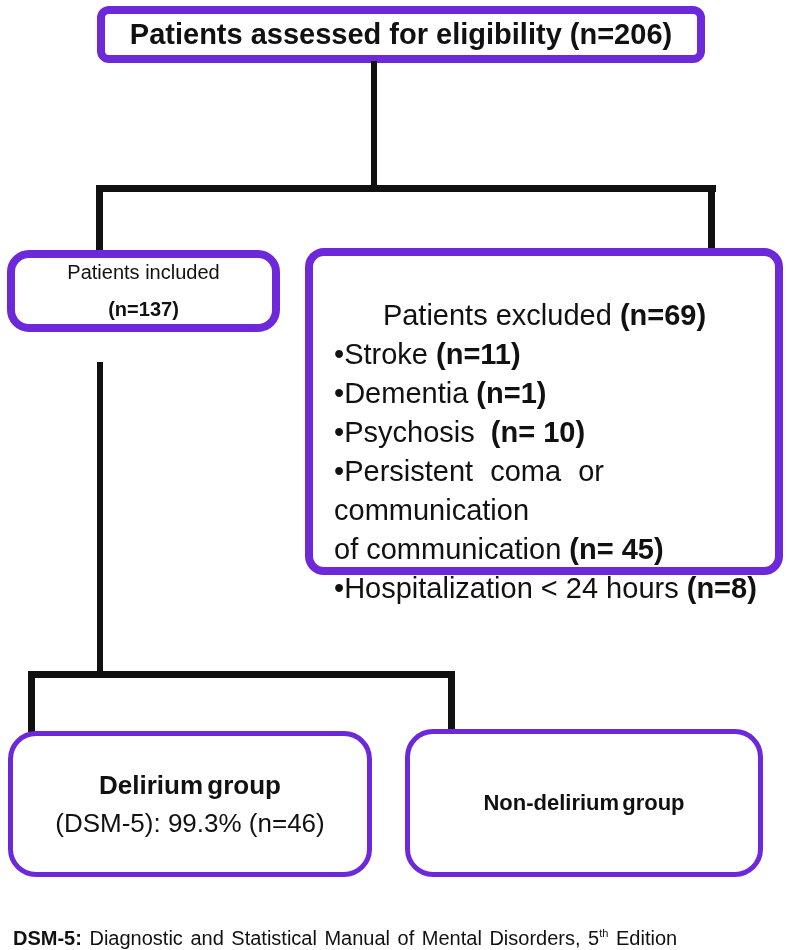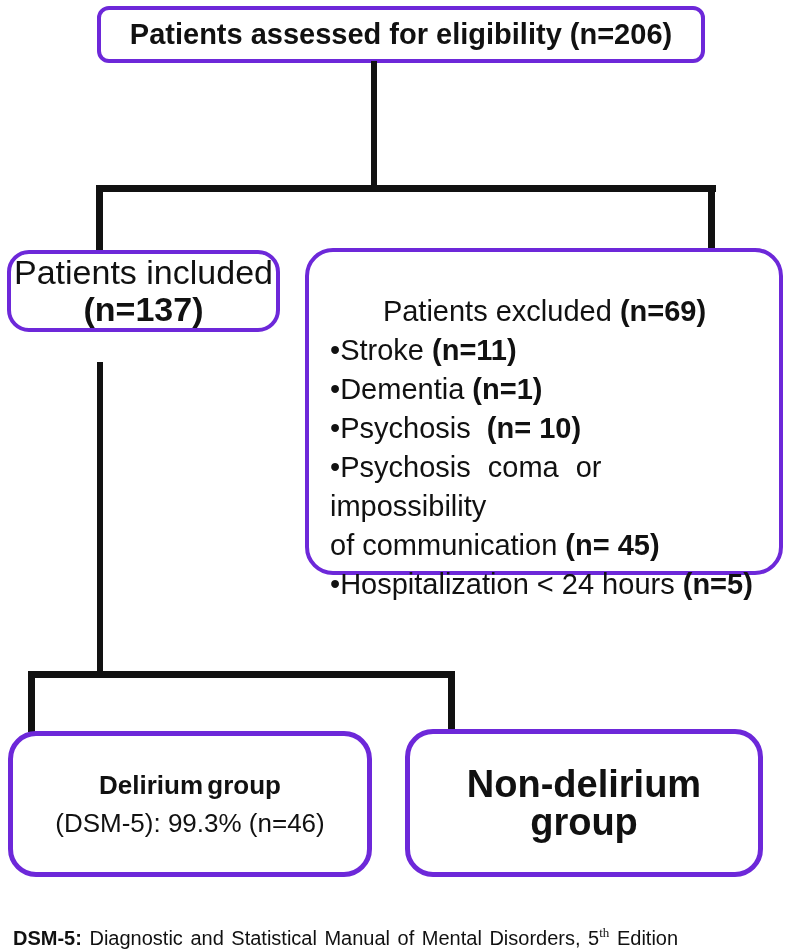--- a/index.html
+++ b/index.html
@@ -9,65 +9,65 @@
     width: 787px;
     height: 950px;
     background: #ffffff;
     font-family: "Liberation Sans", sans-serif;
     color: #111111;
     overflow: hidden;
   }
   .box {
     position: absolute;
     background: #ffffff;
-    border: 4px solid #6d28d9;
+    border: 8px solid #6d28d9;
     display: flex;
     flex-direction: column;
     align-items: center;
     justify-content: center;
     text-align: center;
   }
   .line { position: absolute; background: #111111; }
 
   
   .box-assessed {
     left: 97px; top: 6px; width: 608px; height: 57px;
     border-radius: 12px;
     font-size: 29px; font-weight: bold;
   }
 
   
   .box-included {
     left: 7px; top: 250px; width: 273px; height: 82px;
     border-radius: 22px;
-    font-size: 34px; line-height: 37px;
+    font-size: 20px; line-height: 37px;
   }
 
   
   .box-excluded {
     left: 305px; top: 248px; width: 478px; height: 327px;
-    border-radius: 28px;
+    border-radius: 19px;
     font-size: 29px; line-height: 39px;
     display: block;
     text-align: left;
     padding: 40px 10px 0 21px;
   }
   .excl-heading { text-align: center; padding-right: 10px; }
   .jline { word-spacing: 9px; }
 
   
   .box-delirium {
     left: 8px; top: 731px; width: 364px; height: 146px;
     border-radius: 28px; border-width: 5px;
     font-size: 26px; line-height: 38px;
   }
   .box-nondelirium {
     left: 405px; top: 729px; width: 358px; height: 148px;
     border-radius: 28px; border-width: 5px;
-    font-size: 38px; line-height: 38px;
+    font-size: 22px; line-height: 38px;
   }
   .group-title { font-weight: bold; word-spacing: -3px; }
 
   .b { font-weight: bold; }
 
   
   .v1 { left: 371px; top: 61px;  width: 6px;  height: 129px; }
   .h1 { left: 96px;  top: 185px; width: 620px; height: 7px; }
   .d1l { left: 96px;  top: 185px; width: 7px; height: 65px; }
   .d1r { left: 708px; top: 185px; width: 7px; height: 65px; }
@@ -78,21 +78,21 @@
 
   
   .footnote {
     position: absolute;
     left: 13px; top: 920px; width: 772px;
     font-size: 20px; line-height: 26px;
     word-spacing: 2px;
     text-align: left;
     white-space: nowrap;
   }
-  .footnote sup { font-size: 13px; font-family: Liberation Serif, serif; }
+  .footnote sup { font-size: 11px; }
 </style>
 </head>
 <body>
 
 <div class="canvas">
 
   <div class="box box-assessed">
     <span>Patients assessed for eligibility (n=206)</span>
   </div>
 
@@ -104,22 +104,22 @@
   <div class="box box-included">
     <div>Patients included</div>
     <div class="b">(n=137)</div>
   </div>
 
   <div class="box box-excluded">
     <div class="excl-heading"><span>Patients excluded </span><span class="b">(n=69)</span></div>
     <div><span>•</span><span>Stroke </span><span class="b">(n=11)</span></div>
     <div><span>•</span><span>Dementia </span><span class="b">(n=1)</span></div>
     <div><span>•</span><span>Psychosis &nbsp;</span><span class="b">(n= 10)</span></div>
-    <div><span>•</span><span class="jline">Psychosis coma or impossibility</span><br><span>of communication </span><span class="b">(n= 45)</span></div>
-    <div><span>•</span><span>Hospitalization &lt; 24 hours </span><span class="b">(n=5)</span></div>
+    <div><span>•</span><span class="jline">Persistent coma or communication</span><br><span>of communication </span><span class="b">(n= 45)</span></div>
+    <div><span>•</span><span>Hospitalization &lt; 24 hours </span><span class="b">(n=8)</span></div>
   </div>
 
   <div class="line v2"></div>
   <div class="line h2"></div>
   <div class="line d2l"></div>
   <div class="line d2r"></div>
 
   <div class="box box-delirium">
     <div class="group-title">Delirium group</div>
     <div>(DSM-5): 99.3% (n=46)</div>

